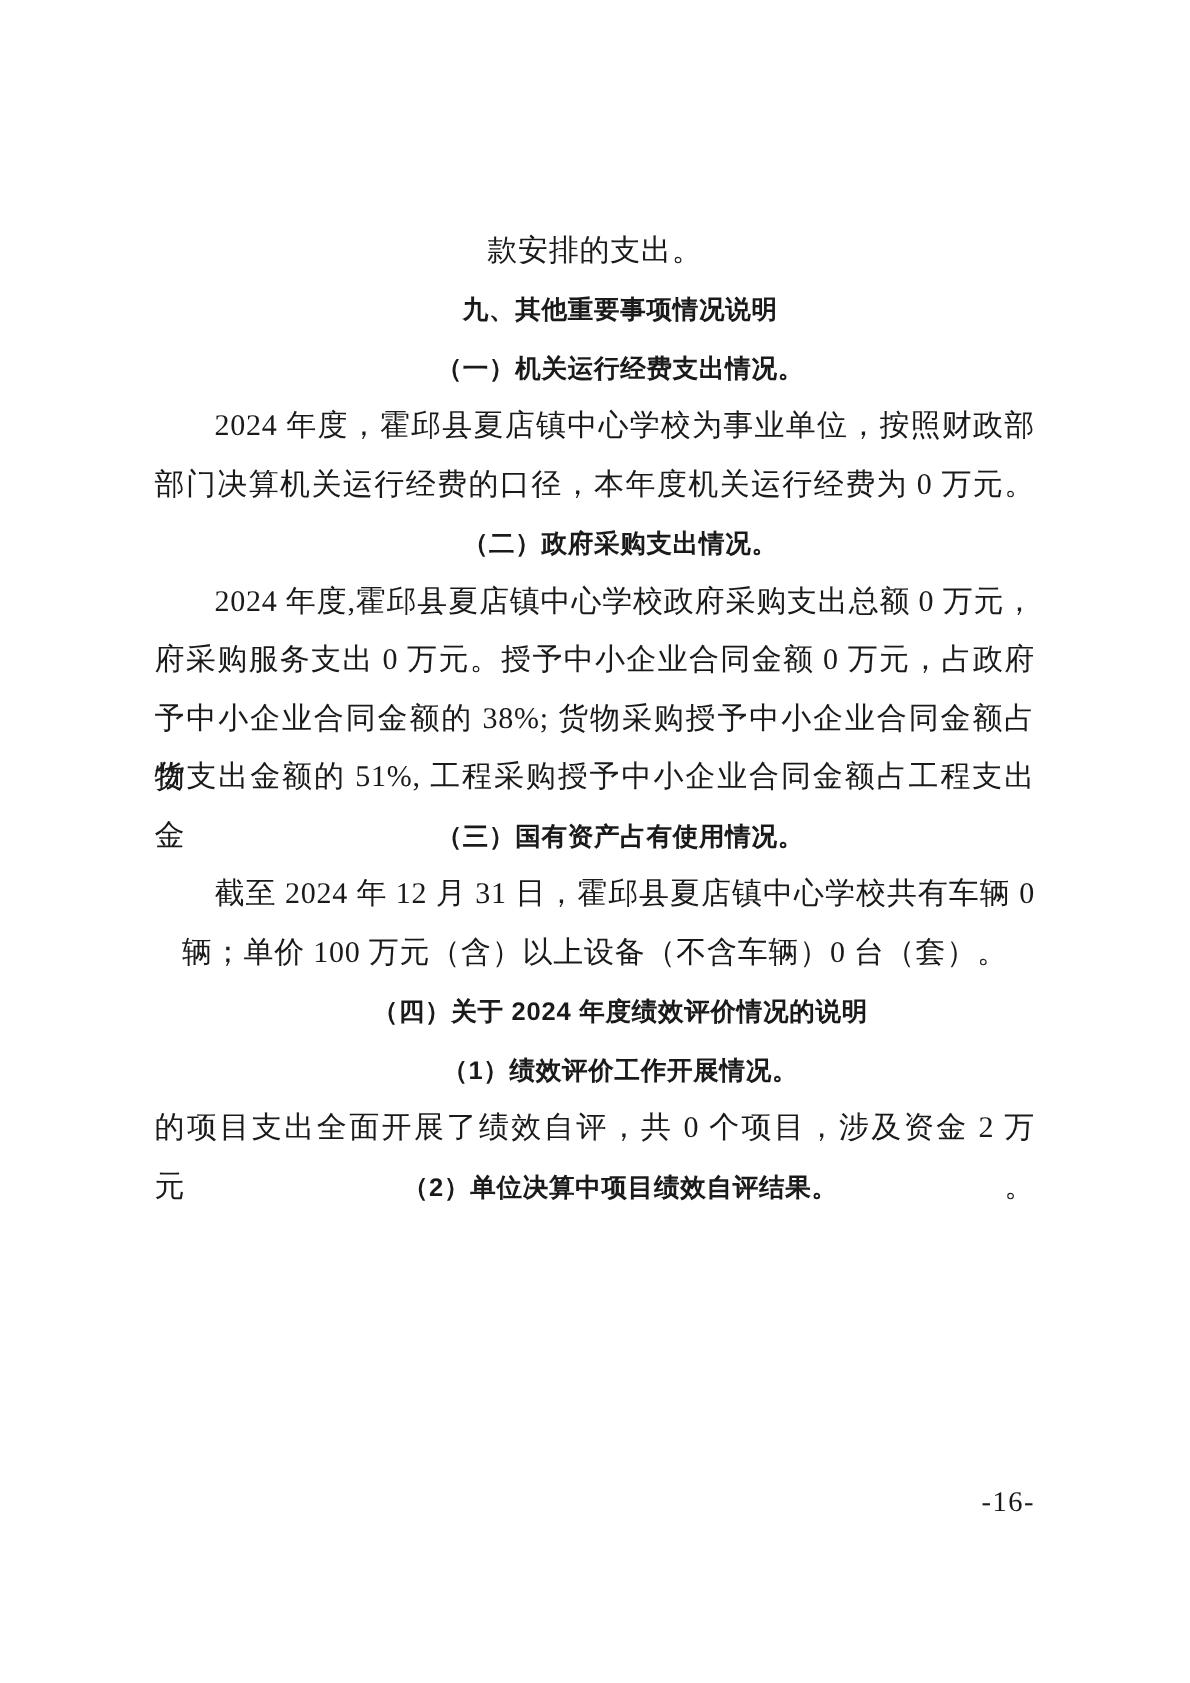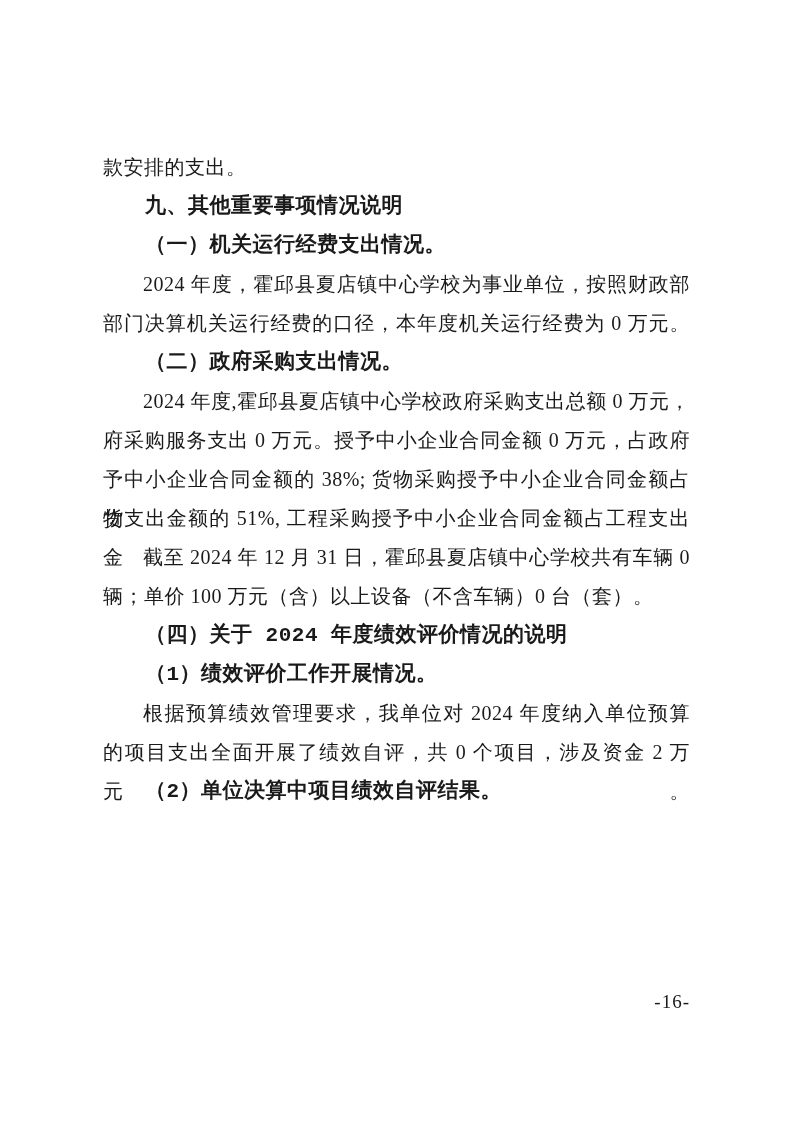--- a/index.html
+++ b/index.html
@@ -19,34 +19,34 @@
   .content {
     position: absolute;
     left: 103px;
     top: 148px;
     width: 587px;
   }
   .line {
     height: 39px;
     line-height: 39px;
     font-size: 20px;
-    text-align: left;
+    text-align: center;
     letter-spacing: 0.5px;
   }
   .line.indent {
     text-indent: 2em;
   }
   .line.justify {
     text-align: justify;
     text-align-last: justify;
   }
   .line.heading {
     font-weight: bold;
-    font-size: 21px;
-    font-family: Liberation Mono, monospace;
+    font-size: 17px;
+    font-family: Liberation Sans, sans-serif;
     letter-spacing: 0.5px;
   }
   .page-number {
     position: absolute;
     top: 991px;
     right: 103px;
     font-size: 19px;
     line-height: 22px;
     letter-spacing: 1px;
     font-family: "Liberation Serif", "DejaVu Serif", serif;
@@ -62,23 +62,23 @@
         <div class="line body">款安排的支出。</div>
         <div class="line heading indent">九、其他重要事项情况说明</div>
         <div class="line heading indent">（一）机关运行经费支出情况。</div>
         <div class="line body indent justify">2024 年度，霍邱县夏店镇中心学校为事业单位，按照财政部</div>
         <div class="line body justify">部门决算机关运行经费的口径，本年度机关运行经费为 0 万元。</div>
         <div class="line heading indent">（二）政府采购支出情况。</div>
         <div class="line body indent justify">2024 年度,霍邱县夏店镇中心学校政府采购支出总额 0 万元，</div>
         <div class="line body justify">府采购服务支出 0 万元。授予中小企业合同金额 0 万元，占政府</div>
         <div class="line body justify">予中小企业合同金额的 38%; 货物采购授予中小企业合同金额占货</div>
         <div class="line body justify">物支出金额的 51%, 工程采购授予中小企业合同金额占工程支出金</div>
+        <div class="line heading indent">（三）国有资产占有使用情况。</div>
         <div class="line body indent justify">截至 2024 年 12 月 31 日，霍邱县夏店镇中心学校共有车辆 0</div>
         <div class="line body">辆；单价 100 万元（含）以上设备（不含车辆）0 台（套）。</div>
         <div class="line heading indent">（四）关于 2024 年度绩效评价情况的说明</div>
         <div class="line heading indent">（1）绩效评价工作开展情况。</div>
-        <div class="line body indent justify">根据预算绩效管理要求，我单位对 2024 年度纳入单位预算</div>
         <div class="line body justify">的项目支出全面开展了绩效自评，共 0 个项目，涉及资金 2 万元。</div>
         <div class="line heading indent">（2）单位决算中项目绩效自评结果。</div>
       </div>
   </div>
   <div class="page-number">-16-</div>
 </div>
 
 </body></html>

